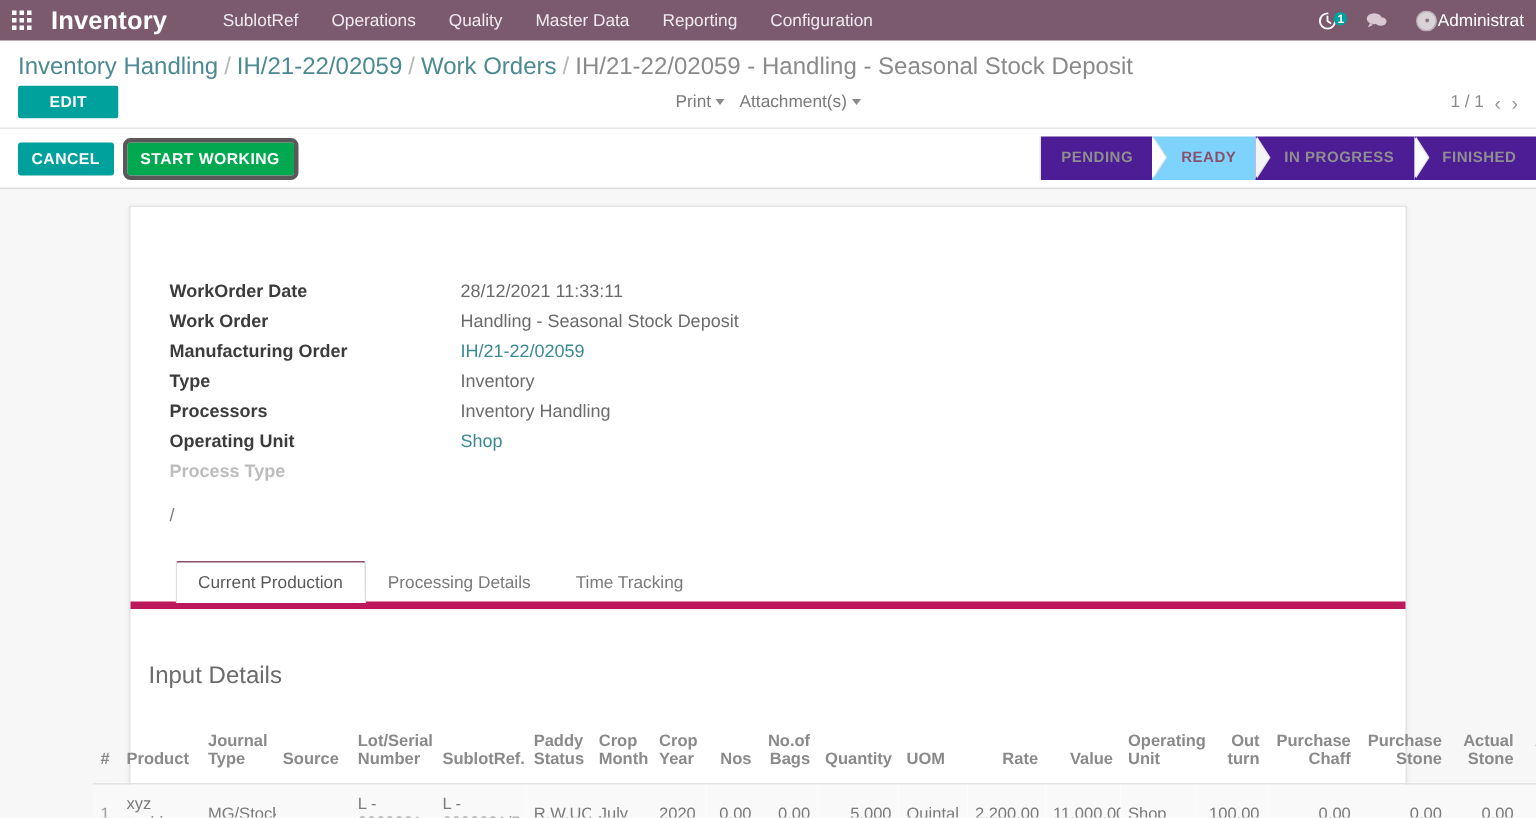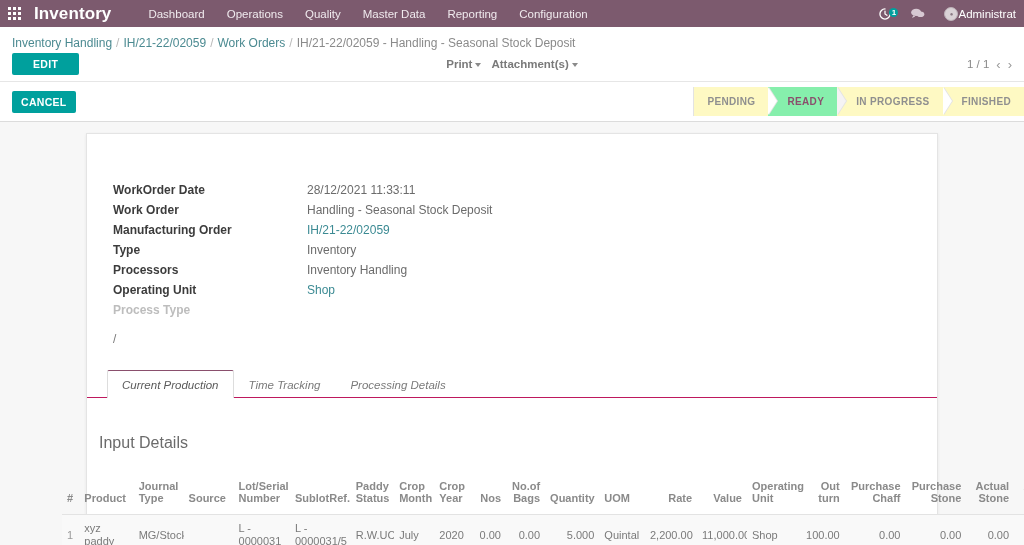--- a/index.html
+++ b/index.html
@@ -101,21 +101,21 @@
     font-size: 11.5px; color: #fff;
     white-space: nowrap;
   }
 
   
   .control-panel { background: #fff; border-bottom: 1px solid #e6e6e6; }
   .bc-row {
     display: flex; align-items: baseline;
     padding: 9px 12px 0 12px;
   }
-  .bc { font-size: 12px; color: #5a8a8f; white-space: nowrap; }
+  .bc { font-size: 16px; color: #5a8a8f; white-space: nowrap; }
   .bc a { color: #4b8a91; text-decoration: none; cursor: pointer; }
   .bc .sep { color: #b9b9b9; margin: 0 4px; }
   .bc .cur { color: #8a8a8a; }
 
   .btn-row {
     display: flex; align-items: center;
     padding: 3px 12px 6px 12px;
     position: relative;
     min-height: 26px;
   }
@@ -131,21 +131,20 @@
     line-height: 12px;
   }
   .btn-edit { background: #00a09d; color: #fff; }
 
   .cp-center {
     position: absolute;
     left: 0; right: 0;
     display: flex; justify-content: center; align-items: flex-start;
     gap: 10px;
     pointer-events: none;
-    font-weight: bold;
   }
   .cp-center .drop {
     font-size: 11.5px; color: #7a7a7a;
     cursor: pointer; pointer-events: auto;
   }
   .caret {
     display: inline-block;
     border-left: 3.5px solid transparent;
     border-right: 3.5px solid transparent;
     border-top: 4px solid #8a8a8a;
@@ -191,26 +190,26 @@
     border-left: 1px solid #e3e3e3;
   }
   .stage {
     position: relative;
     display: flex; align-items: center;
     padding: 0 13px 0 19px;
     font-size: 10px;
     font-weight: bold;
     letter-spacing: .35px;
     color: #8f8f8f;
-    background: #fef9c3;
+    background: #4c1d95;
     cursor: pointer;
     white-space: nowrap;
   }
   .stage:first-child { padding-left: 13px; }
-  .stage.active { color: #8a4f6d; background: #86efac; }
+  .stage.active { color: #8a4f6d; background: #7dd3fc; }
   .stage .arw {
     position: absolute;
     right: -9px; top: 0;
     width: 0; height: 0;
     border-top: 14.5px solid transparent;
     border-bottom: 14.5px solid transparent;
     border-left: 9px solid #fff;
     z-index: 2;
   }
   .stage .arw-b {
@@ -255,21 +254,21 @@
     line-height: 16px;
     vertical-align: top;
   }
   .fl { font-weight: bold; color: #3c3c3c; width: 196px; padding-left: 2px; }
   .fl.muted { color: #bdbdbd; font-weight: bold; }
   .fv { color: #6b6b6b; }
   .fv.link { color: #3b8a93; cursor: pointer; }
   .slash { font-size: 12px; color: #7a7a7a; padding-left: 2px; margin-top: 12px; }
 
   
-  .notebook { margin-top: 24px; padding-left: 20px; border-bottom: 1px solid #be185d; display: flex; font-style: italic; }
+  .notebook { margin-top: 24px; padding-left: 30px; border-bottom: 5px solid #be185d; display: flex; }
   .tab {
     font-size: 11.5px;
     color: #7a7a7a;
     padding: 8px 14px 7px 14px;
     border: 1px solid transparent;
     border-bottom: none;
     margin-bottom: -1px;
     cursor: pointer;
     white-space: nowrap;
   }
@@ -334,21 +333,21 @@
       <i></i>
       <i></i>
       <i></i>
       <i></i>
       <i></i>
       <i></i>
       <i></i>
   </div>
   <div class="brand">Inventory</div>
   <div class="menu-items">
-    <div class="mi">Dashboard</div>
+    <div class="mi">SublotRef</div>
     <div class="mi">Operations</div>
     <div class="mi">Quality</div>
     <div class="mi">Master Data</div>
     <div class="mi">Reporting</div>
     <div class="mi">Configuration</div>
   </div>
 
   <div class="nav-right">
     <div class="nav-icon">
       <svg width="14" height="14" viewBox="0 0 16 16" aria-hidden="true">
@@ -391,20 +390,21 @@
     <div class="pager">
       <span>1 / 1</span>
       <span class="arr">‹</span>
       <span class="arr">›</span>
     </div>
   </div>
 </div>
 
 <div class="action-bar">
   <span class="btn-cancel">CANCEL</span>
+  <span class="btn-start">START WORKING</span>
 
   <div class="statusbar">
     <div class="stage">
       <span>PENDING</span>
       <span class="arw-b"></span>
       <span class="arw"></span>
     </div>
     <div class="stage active">
       <span>READY</span>
       <span class="arw-b"></span>
@@ -454,22 +454,22 @@
           <div class="fl muted">Process Type</div>
           <div class="fv"></div>
         </div>
       </div>
 
       <div class="slash">/</div>
     </div>
 
     <div class="notebook">
       <div class="tab active">Current Production</div>
+      <div class="tab">Processing Details</div>
       <div class="tab">Time Tracking</div>
-      <div class="tab">Processing Details</div>
     </div>
 
     <div class="section-title">Input Details</div>
 
     <div class="sheet-inner" style="position:relative;">
       <div class="table-scroll">
         <table class="listview">
           <colgroup id="tbl-cols">
               <col style="width: 16px;">
               <col style="width: 50px;">

